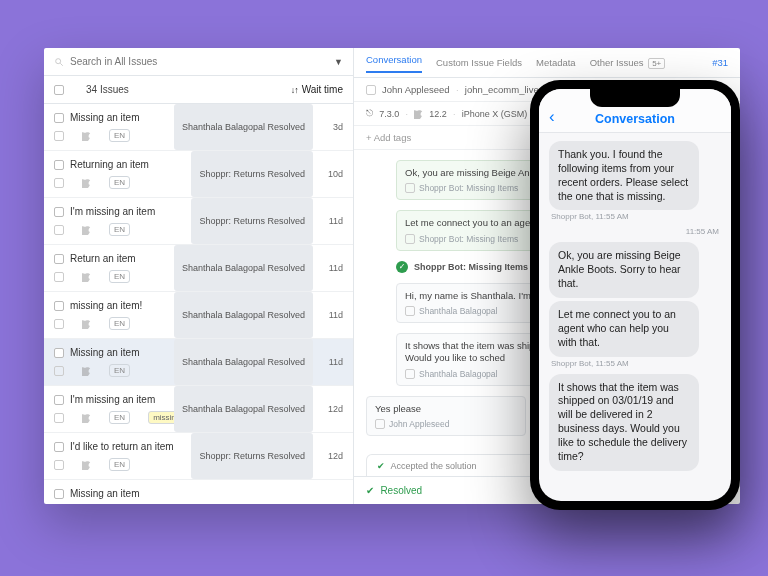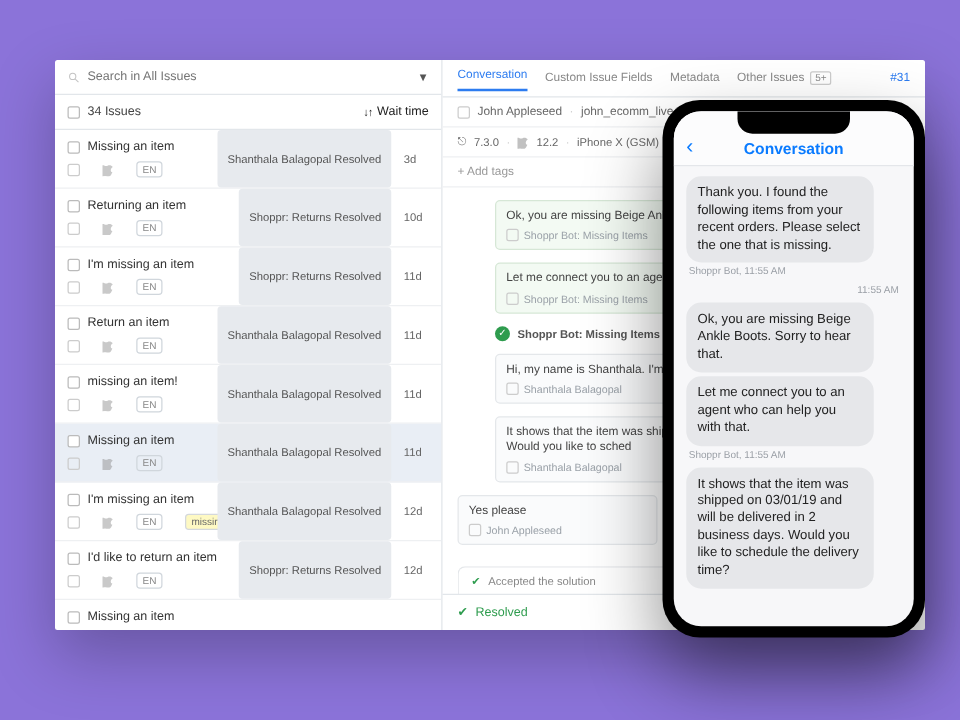--- a/index.html
+++ b/index.html
@@ -40,21 +40,21 @@
     color:#777;
     background:transparent;
   }
   .search-row .caret { font-size:9px; color:#555 }
   .count-row {
     display:flex; align-items:center; justify-content:space-between;
     padding:8px 10px;
     border-bottom:1px solid #e2e6ea;
     font-size:10px;
   }
-  .count-row .lhs { display:flex; align-items:center; gap:6px }
+  .count-row .lhs { display:flex; align-items:center; gap:22px }
   .checkbox {
     width:10px;height:10px;border:1px solid #bbb;border-radius:2px;
     display:inline-block; background:#fff;
   }
   .count-row .rhs { display:flex; align-items:center; gap:4px; color:#222 }
   .sort-icn { font-size:9px;letter-spacing:-1px }
   .issue-list { flex:1; overflow:hidden }
   .issue {
     border-bottom:1px solid #eef0f2;
     padding:8px 10px 8px 10px;
@@ -81,21 +81,21 @@
   }
   .pill.darker { background:#fef9c3; border-color:#d4d8dc; color:#666 }
   .issue .right {
     position:absolute; right:10px; top:50%; transform:translateY(-50%);
     display:flex; align-items:center; gap:10px;
   }
   .status-pill {
     background:#e7eaee; color:#555; font-size:9px;
     padding:18px 8px; border-radius:3px; white-space:nowrap;
   }
-  .age { font-size:9px; color:#666; font-weight:500; min-width:20px; text-align:left }
+  .age { font-size:9px; color:#666; font-weight:500; min-width:20px; text-align:right }
   
   .pane-right { flex:1; display:flex; flex-direction:column }
   .tabs {
     display:flex; align-items:center; gap:14px;
     padding:0 12px; height:30px;
     border-bottom:1px solid #e2e6ea;
     font-size:9.5px;
   }
   .tab { color:#888; cursor:pointer }
   .tab.active { color:#2d7cf0; border-bottom:2px solid #2d7cf0; padding-bottom:6px; margin-bottom:-1px; font-weight:500 }

